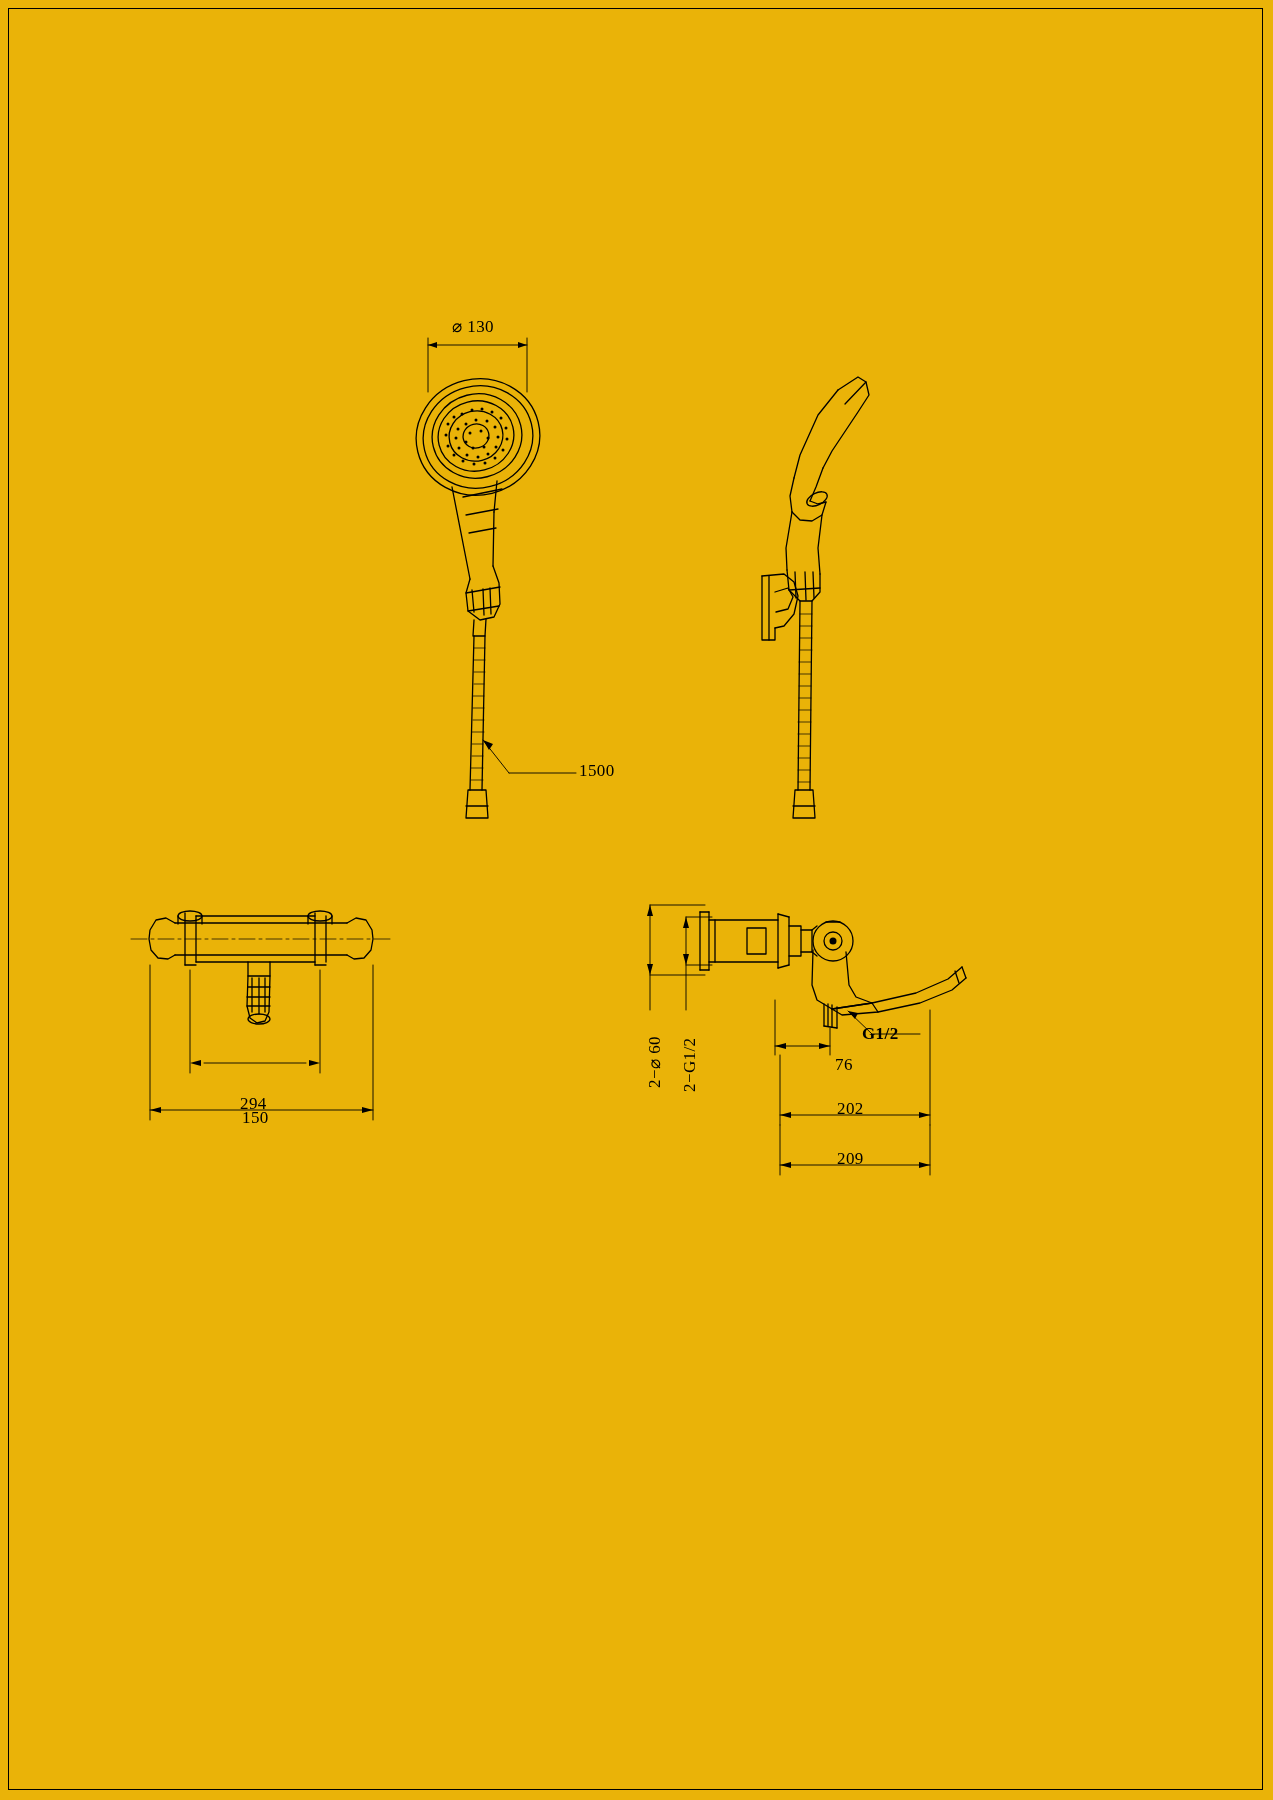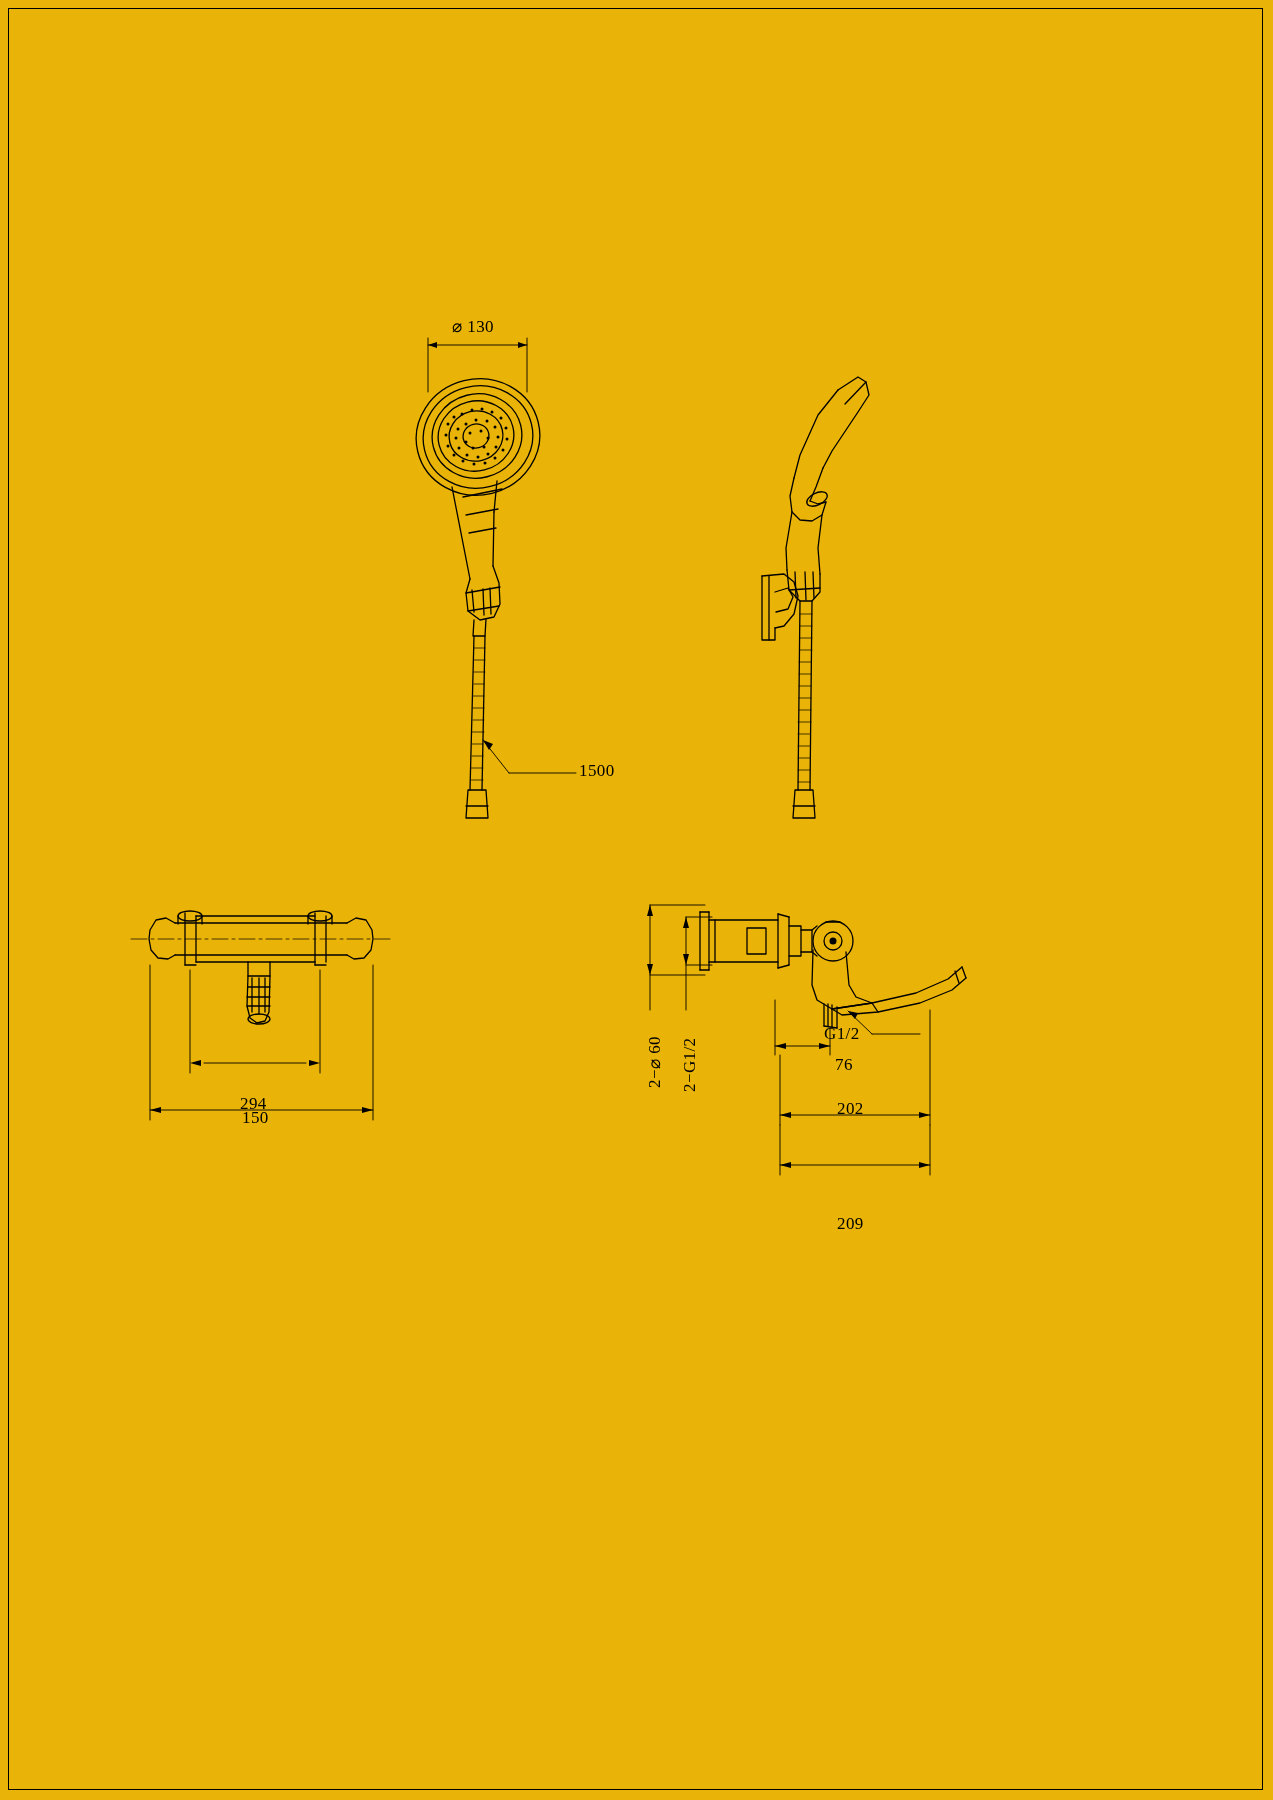--- a/index.html
+++ b/index.html
@@ -341,21 +341,21 @@
   <div class="dim-label" style="left:579px; top:761px;">1500</div>
 
   <div class="dim-label" style="left:242px; top:1108px;text-align:center;">150</div>
 
   <div class="dim-label" style="left:240px; top:1094px;">294</div>
 
   <div class="dim-label vert" style="left:644px; top:1088px;">2−⌀ 60</div>
 
   <div class="dim-label vert" style="left:680px; top:1092px;">2−G1/2</div>
 
-  <div class="dim-label" style="left:824px; top:1024px;">G1/2</div>
+  <div class="dim-label" style="left:862px; top:1024px;font-weight:bold;">G1/2</div>
 
   <div class="dim-label" style="left:789px; top:1055px;margin-left:46px;">76</div>
 
   <div class="dim-label" style="left:837px; top:1099px;">202</div>
 
-  <div class="dim-label" style="left:837px; top:1214px;">209</div>
+  <div class="dim-label" style="left:837px; top:1149px;">209</div>
 
 </div>
 
 </body></html>

